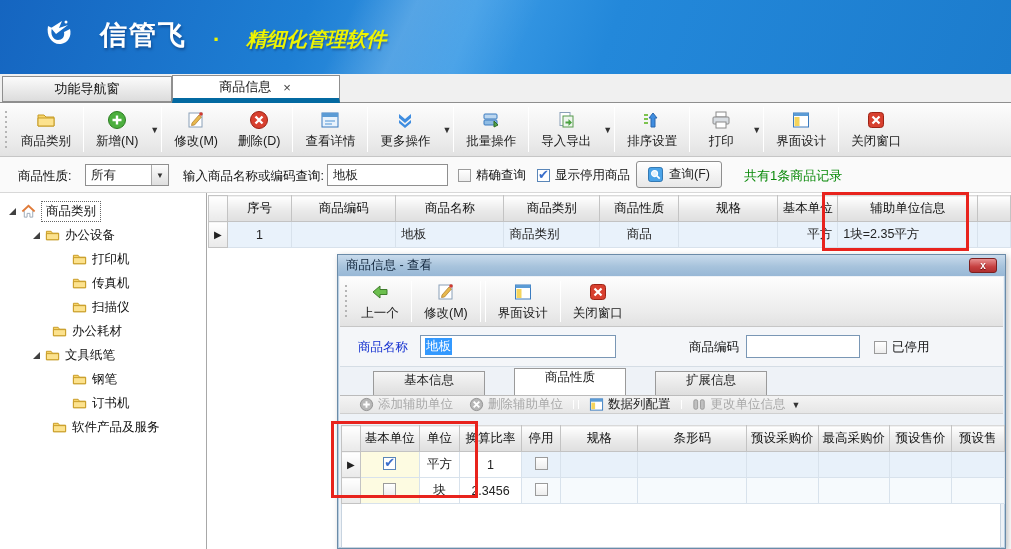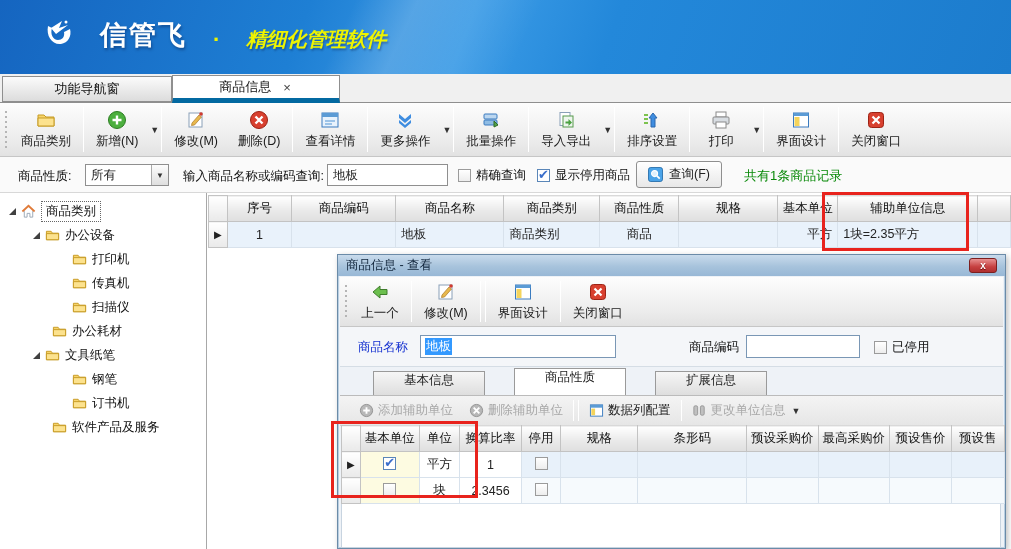--- a/index.html
+++ b/index.html
@@ -80,21 +80,21 @@
   .m-title { position:absolute; left:0; top:0; width:100%; height:21px; background:linear-gradient(#c9dbec,#a7c3dc 55%,#98b8d6); display:flex; align-items:center; padding:0 8px; font-size:12.5px; color:#10243a; }
   .m-close { position:absolute; right:8px; top:3px; width:28px; height:15px; background:linear-gradient(#e89090,#c64040 60%,#b03030); border:1px solid #7c1f1f; border-radius:3px; color:#fff; font-size:10px; font-weight:bold; display:flex; align-items:center; justify-content:center; text-shadow:0 1px 1px #600; }
   .m-toolbar { position:absolute; left:2px; top:22px; width:663px; height:50px; }
   .m-formrow { position:absolute; left:2px; top:72px; width:663px; height:40px; background:#f4f6f9; border-bottom:1px solid #d5dde5; }
   .m-label-blue { color:#1430d0; }
   .m-input { position:absolute; top:8px; height:23px; background:#fff; border:1px solid #7a97b5; display:flex; align-items:center; padding:0 4px; font-size:12.5px; }
   .sel-text { background:#3399ff; color:#fff; padding:0 1px; }
   .m-tabs { position:absolute; left:6px; top:113px; width:660px; height:27px; display:flex; align-items:flex-end; }
   .m-tab { height:24px; min-width:112px; display:flex; justify-content:center; border:1px solid #9a9a9a; border-bottom:none; background:linear-gradient(#f6f6f6,#dedede); font-size:12.5px;margin-left:29px; }
   .m-tab.active { background:#fff; height:27px; z-index:2; }
-  .m-subtoolbar { position:absolute; left:2px; top:140px; width:663px; height:31px; background:linear-gradient(#f4f4f4,#e6e6e6); border-top:1px solid #bbb; border-bottom:1px solid #cfcfcf; display:flex; align-items:center; }
+  .m-subtoolbar { position:absolute; left:2px; top:140px; width:663px; height:19px; background:linear-gradient(#f4f4f4,#e6e6e6); border-top:1px solid #bbb; border-bottom:1px solid #cfcfcf; display:flex; align-items:center; }
   .m-grid { position:absolute; left:3px; top:170px; }
   .m-grid-bg { position:absolute; left:3px; top:170px; width:660px; height:123px; background:#fff; border:1px solid #c8d4e0; }
   .ylw { background:#fdfbe1 !important; }
   .blu1 td { background:#e8f1fa; } .blu2 td { background:#f6fafd; }
 
   
   .ic { width:20px; height:20px; display:block; }
   .ic16 { width:15px; height:15px; display:block; }
 </style>
 </head>

